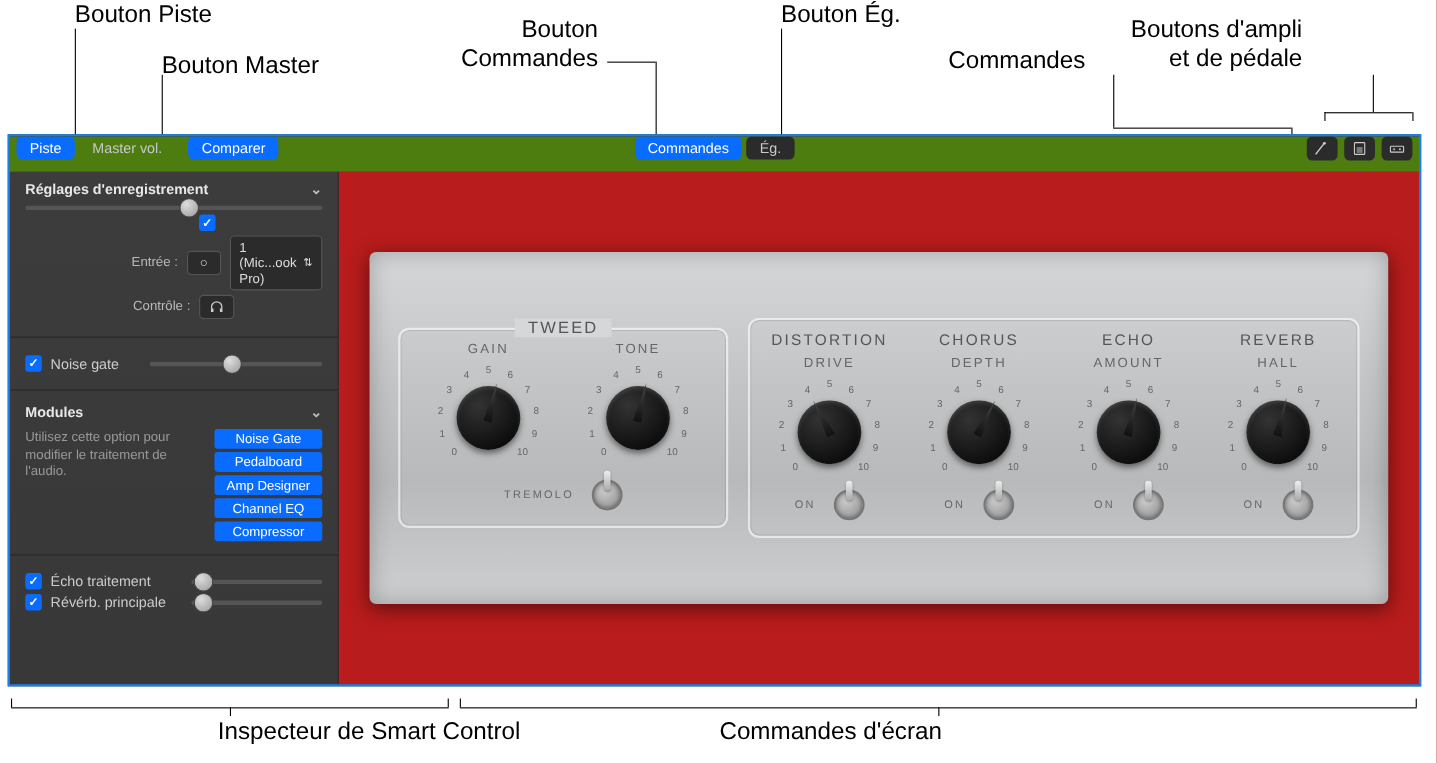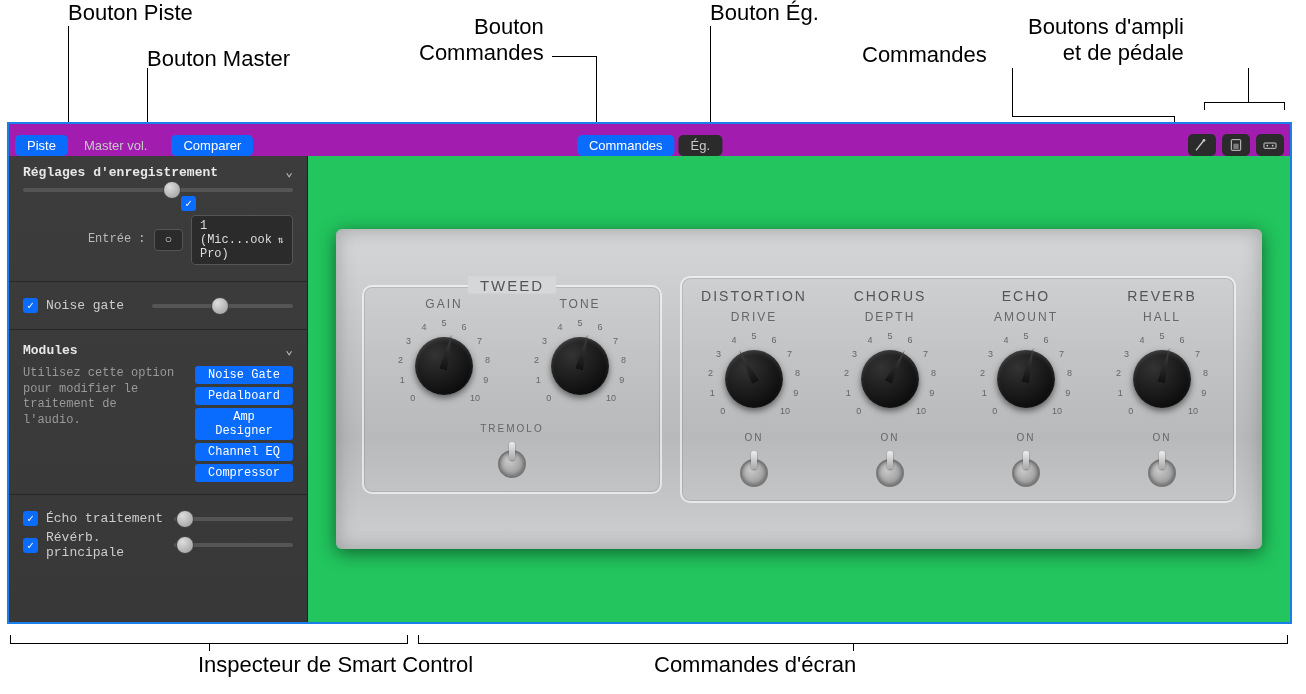--- a/index.html
+++ b/index.html
@@ -30,23 +30,23 @@
   top: 122px;
   width: 1285px;
   height: 502px;
   border: 2px solid #1a7fe8;
   background: #3e3e3e;
   overflow: hidden;
 }
 
 .toolbar {
   height: 32px;
-  background: #a21caf;
-  display: flex;
-  align-items: flex-end;
+  background: #4d7c0f;
+  display: flex;
+  align-items: flex-start;
   padding: 0 6px;
   gap: 4px;
   position: relative;
 }
 .btn {
   padding: 3px 12px;
   border-radius: 5px;
   font-size: 13px;
   font-weight: 500;
   cursor: pointer;
@@ -85,21 +85,20 @@
   height: calc(100% - 32px);
 }
 
 .inspector {
   width: 388px;
   background: linear-gradient(#3c3c3c,#383838);
   color: #ccc;
   font-size: 13px;
   overflow: hidden;
   border-right: 1px solid #222;
-  font-family: Liberation Mono, monospace;
 }
 .insp-sec {
   padding: 8px 14px;
 }
 .sec-head {
   display: flex;
   justify-content: space-between;
   align-items: center;
   font-weight: 600;
   color: #e8e8e8;
@@ -191,21 +190,21 @@
   line-height: 1.3;
 }
 .divider {
   height: 1px;
   background: #272727;
   margin: 4px 0;
 }
 
 .controls-area {
   flex: 1;
-  background: #22c55e;
+  background: #b91c1c;
   padding: 28px;
   display: flex;
   align-items: center;
 }
 .metal-panel {
   width: 100%;
   height: 320px;
   background: linear-gradient(#d6d7d8, #c2c3c4 40%, #b7b9ba 65%, #cdcfd0);
   border-radius: 6px;
   box-shadow: inset 0 0 20px rgba(0,0,0,.25), 0 4px 18px rgba(0,0,0,.5);
@@ -275,21 +274,21 @@
   position: absolute;
   left: 50%; top: 50%;
   width: 8px;
   height: 36px;
   background: linear-gradient(#444,#111);
   clip-path: polygon(50% 0, 100% 100%, 0 100%);
   transform-origin: 50% 90%;
 }
 .toggle-row {
   display: flex;
-  flex-direction: column;
+  flex-direction: row;
   align-items: center;
   gap: 16px;
 }
 .toggle-row .tog-label {
   font-size: 10px;
   letter-spacing: 2px;
   color: #666;
 }
 .toggle {
   width: 28px;
@@ -424,20 +423,30 @@
         <div class="row">
           <div class="lbl-right"></div>
           <div class="chk">✓</div>
         </div>
         <div class="row">
           <div class="lbl-right">Entrée :</div>
           <div class="sel" style="width:32px; justify-content:center">○</div>
           <div class="sel wide">
             <span>1 (Mic...ook Pro)</span>
             <span style="font-size:10px">⇅</span>
+          </div>
+        </div>
+        <div class="row">
+          <div class="lbl-right">Contrôle :</div>
+          <div class="sel" style="width:32px; justify-content:center">
+            <svg width="14" height="14" viewBox="0 0 24 24">
+                <path d="M4 14v-2a8 8 0 0116 0v2" stroke="#ccc" stroke-width="2" fill="none"></path>
+                <rect x="3" y="14" width="4" height="6" rx="1" fill="#ccc"></rect>
+                <rect x="17" y="14" width="4" height="6" rx="1" fill="#ccc"></rect>
+              </svg>
           </div>
         </div>
       </div>
 
       <div class="divider"></div>
 
       <div class="insp-sec">
         <div class="row">
           <div class="chk">✓</div>
           <span>Noise gate</span>

